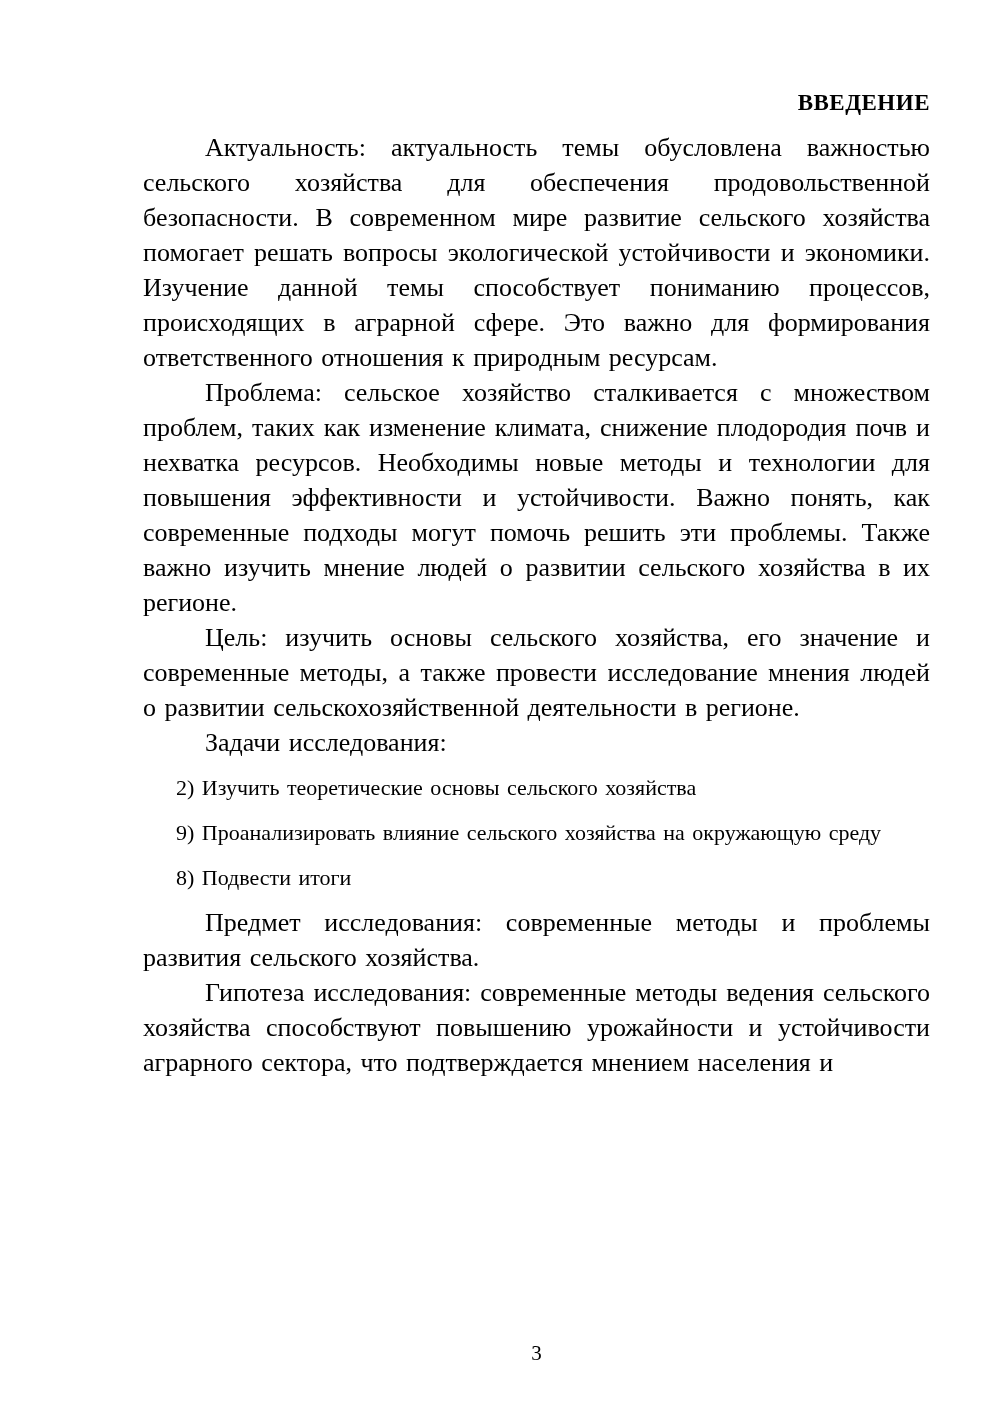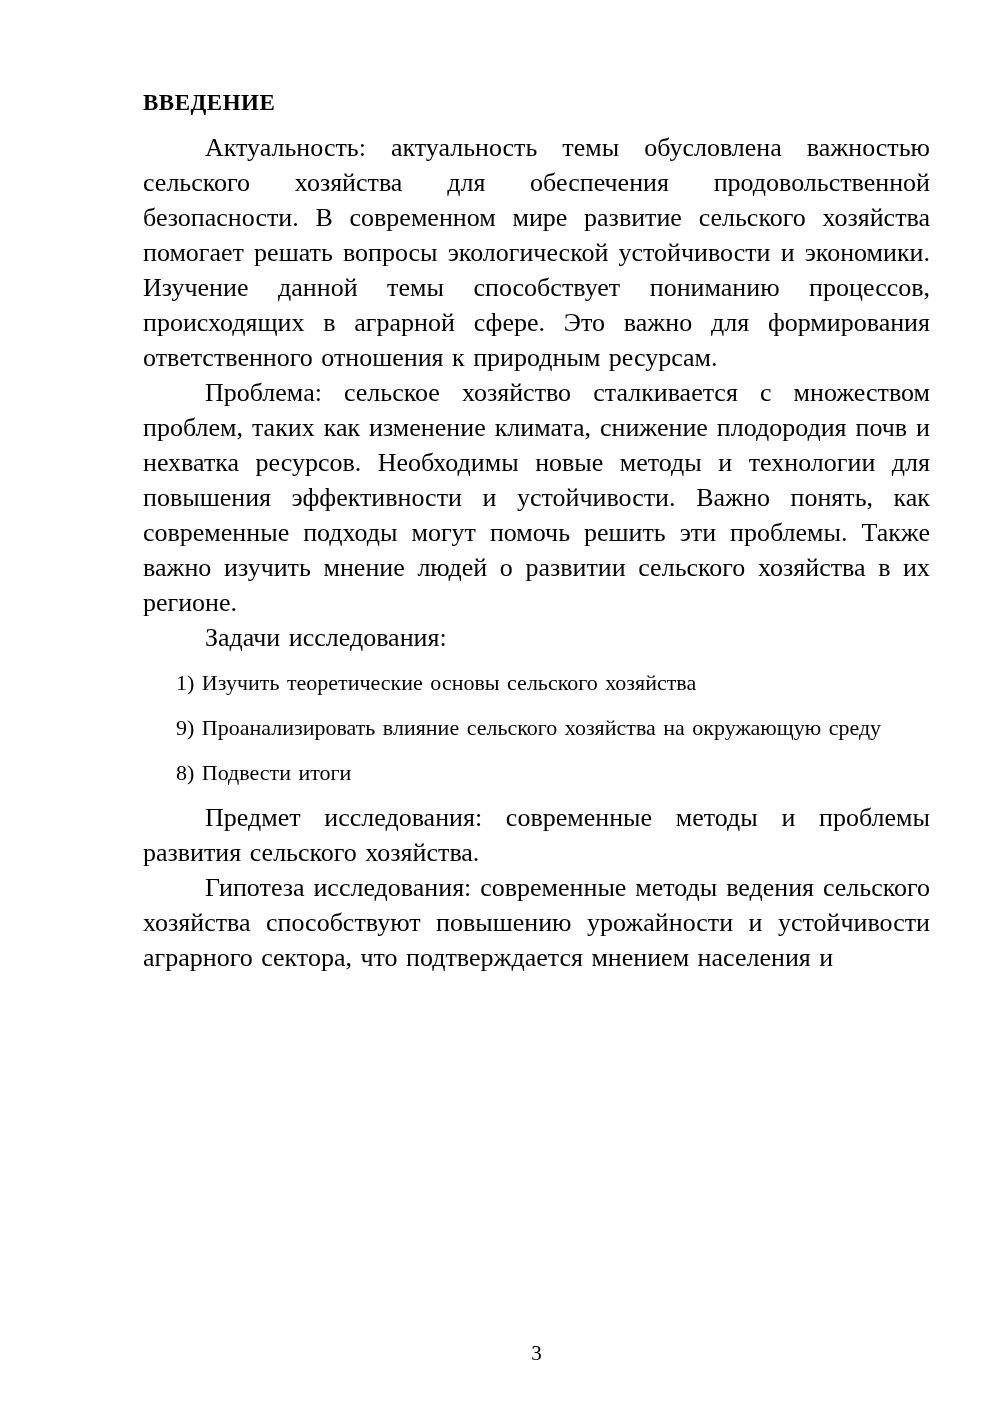--- a/index.html
+++ b/index.html
@@ -18,21 +18,21 @@
     box-sizing: border-box;
     width: 1000px;
     height: 1414px;
     padding: 90px 70px 60px 143px;
     background: #ffffff;
     overflow: hidden;
   }
   .doc-title {
     font-size: 23px;
     font-weight: bold;
-    text-align: left;
+    text-align: right;
     margin: 0 0 14px 0;
     letter-spacing: 0.5px;
   }
   .para {
     font-size: 26px;
     line-height: 35px;
     margin: 0;
     text-align: justify;
     text-indent: 62px;
     word-spacing: 2px;
@@ -58,24 +58,25 @@
 <body>
 
 <div class="page">
 
   <h1 class="doc-title">ВВЕДЕНИЕ</h1>
 
   <p class="para">Актуальность: актуальность темы обусловлена важностью сельского хозяйства для обеспечения продовольственной безопасности. В современном мире развитие сельского хозяйства помогает решать вопросы экологической устойчивости и экономики. Изучение данной темы способствует пониманию процессов, происходящих в аграрной сфере. Это важно для формирования ответственного отношения к природным ресурсам.</p>
 
   <p class="para">Проблема: сельское хозяйство сталкивается с множеством проблем, таких как изменение климата, снижение плодородия почв и нехватка ресурсов. Необходимы новые методы и технологии для повышения эффективности и устойчивости. Важно понять, как современные подходы могут помочь решить эти проблемы. Также важно изучить мнение людей о развитии сельского хозяйства в их регионе.</p>
 
+  <p class="para">Цель: изучить основы сельского хозяйства, его значение и современные методы, а также провести исследование мнения людей о развитии сельскохозяйственной деятельности в регионе.</p>
 
   <p class="para">Задачи исследования:</p>
 
-  <p class="task">1) Изучить теоретические основы сельского хозяйства</p>
+  <p class="task">2) Изучить теоретические основы сельского хозяйства</p>
 
 
   <p class="task">9) Проанализировать влияние сельского хозяйства на окружающую среду</p>
 
 
   <p class="task">8) Подвести итоги</p>
 
 
   <p class="para">Предмет исследования: современные методы и проблемы развития сельского хозяйства.</p>
 

